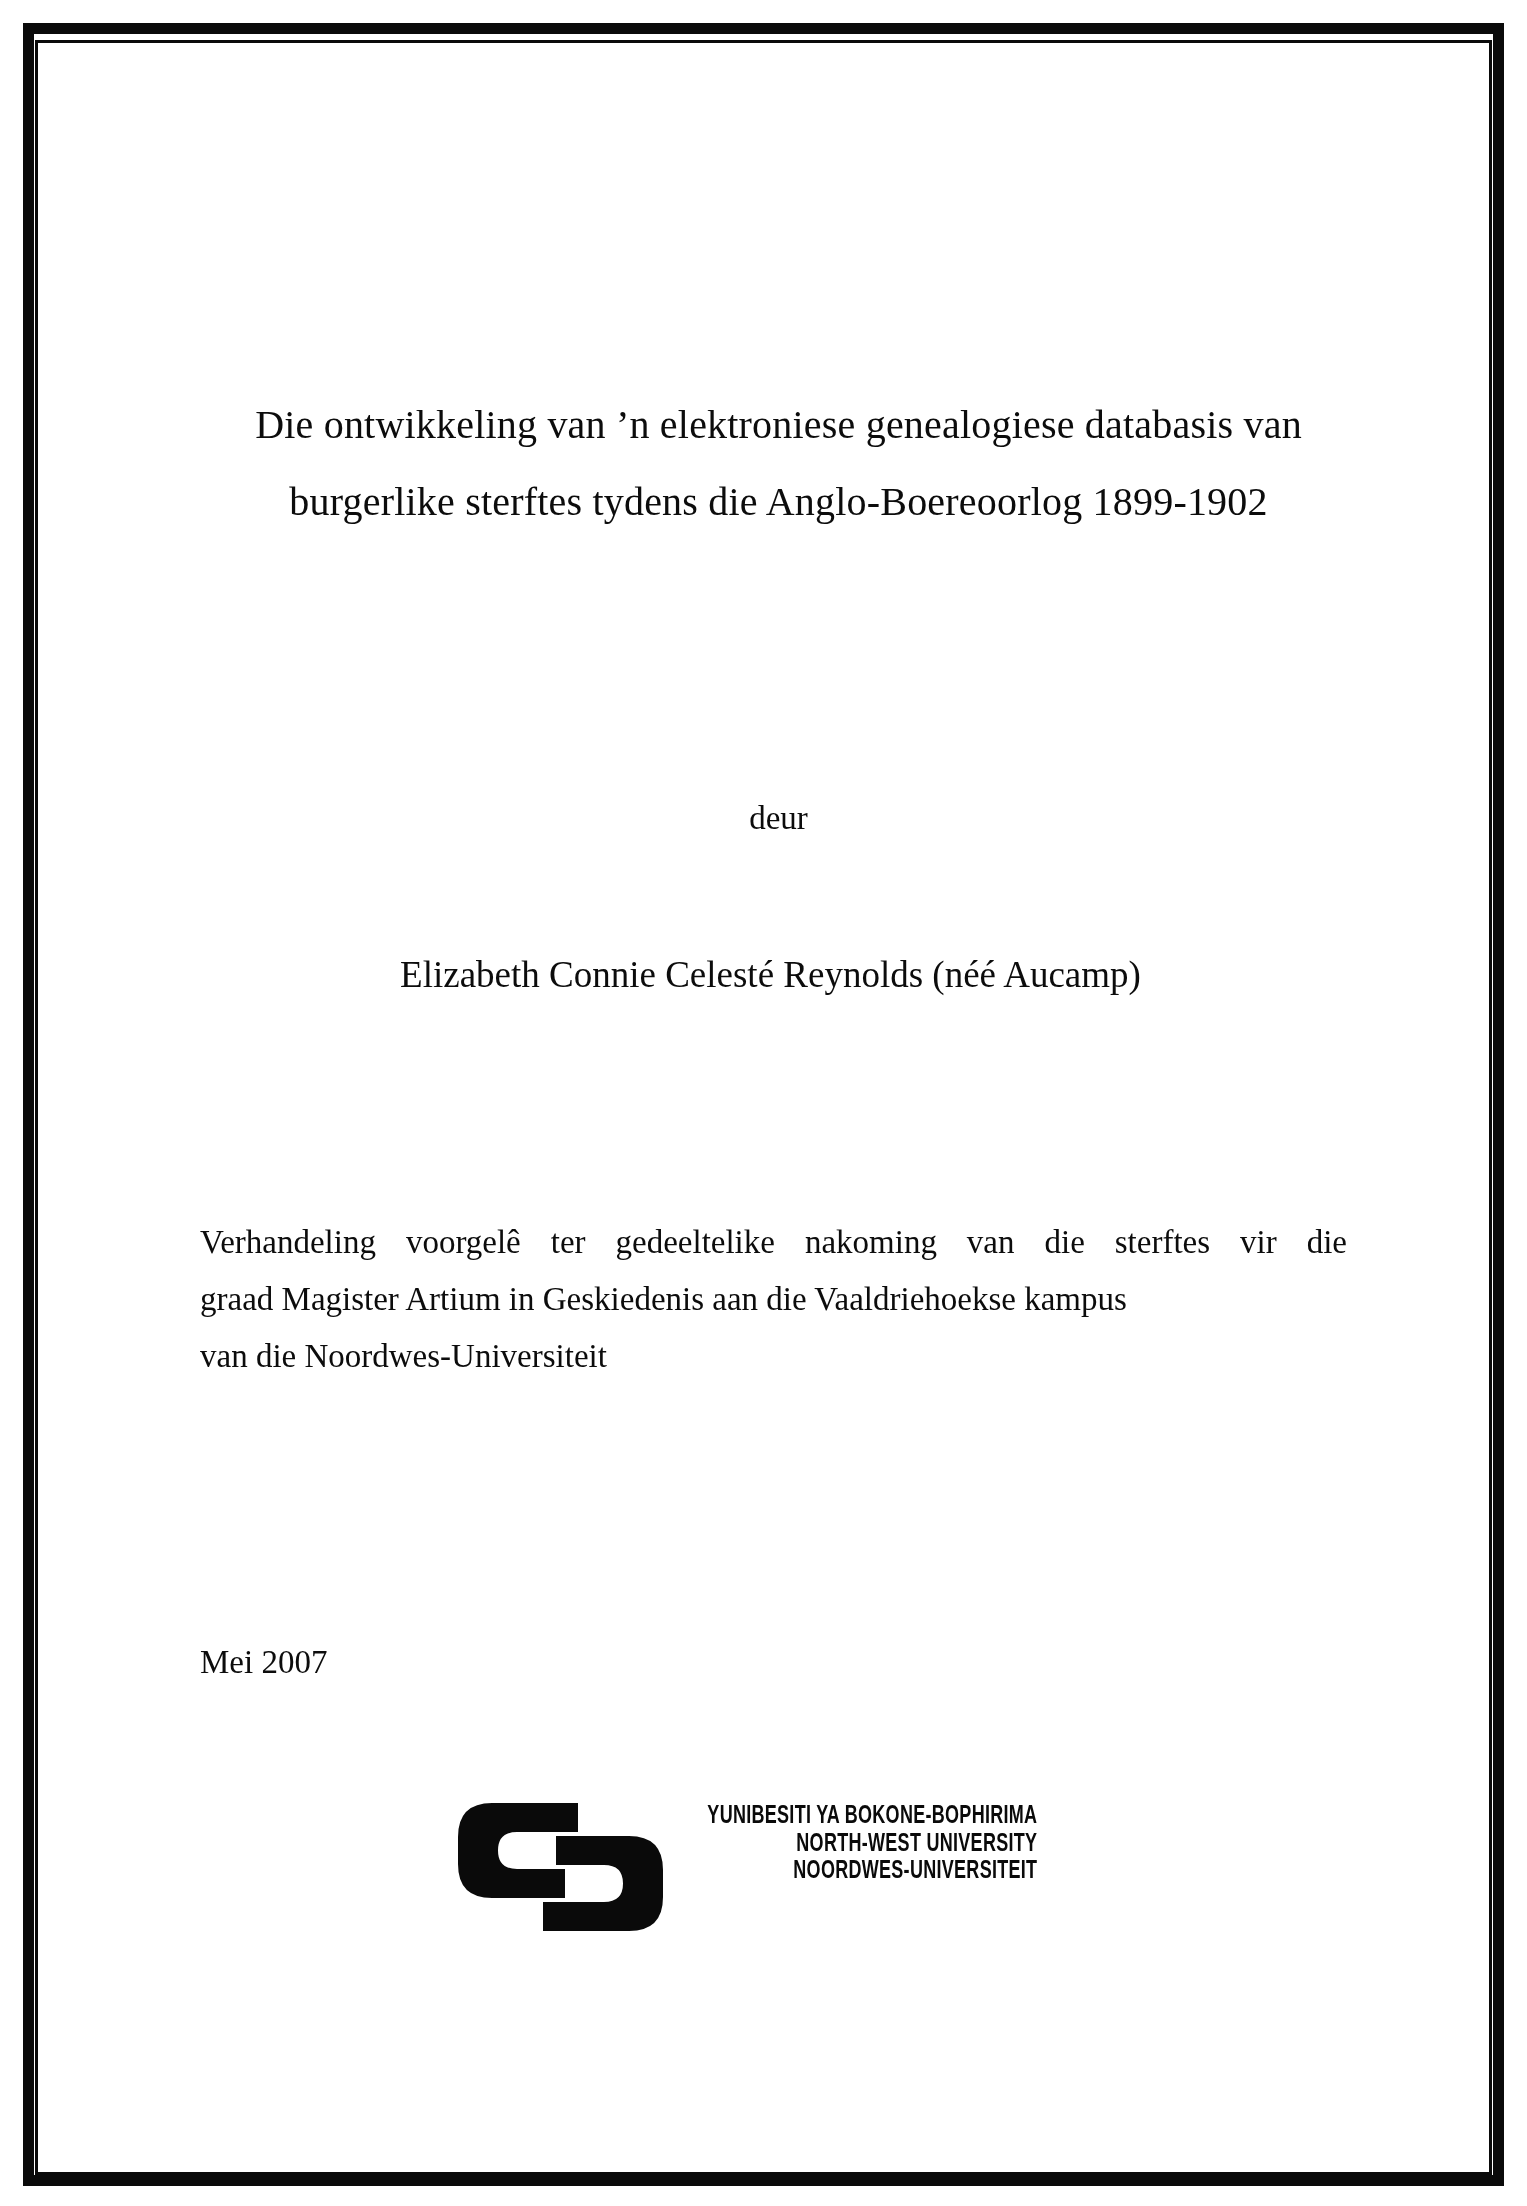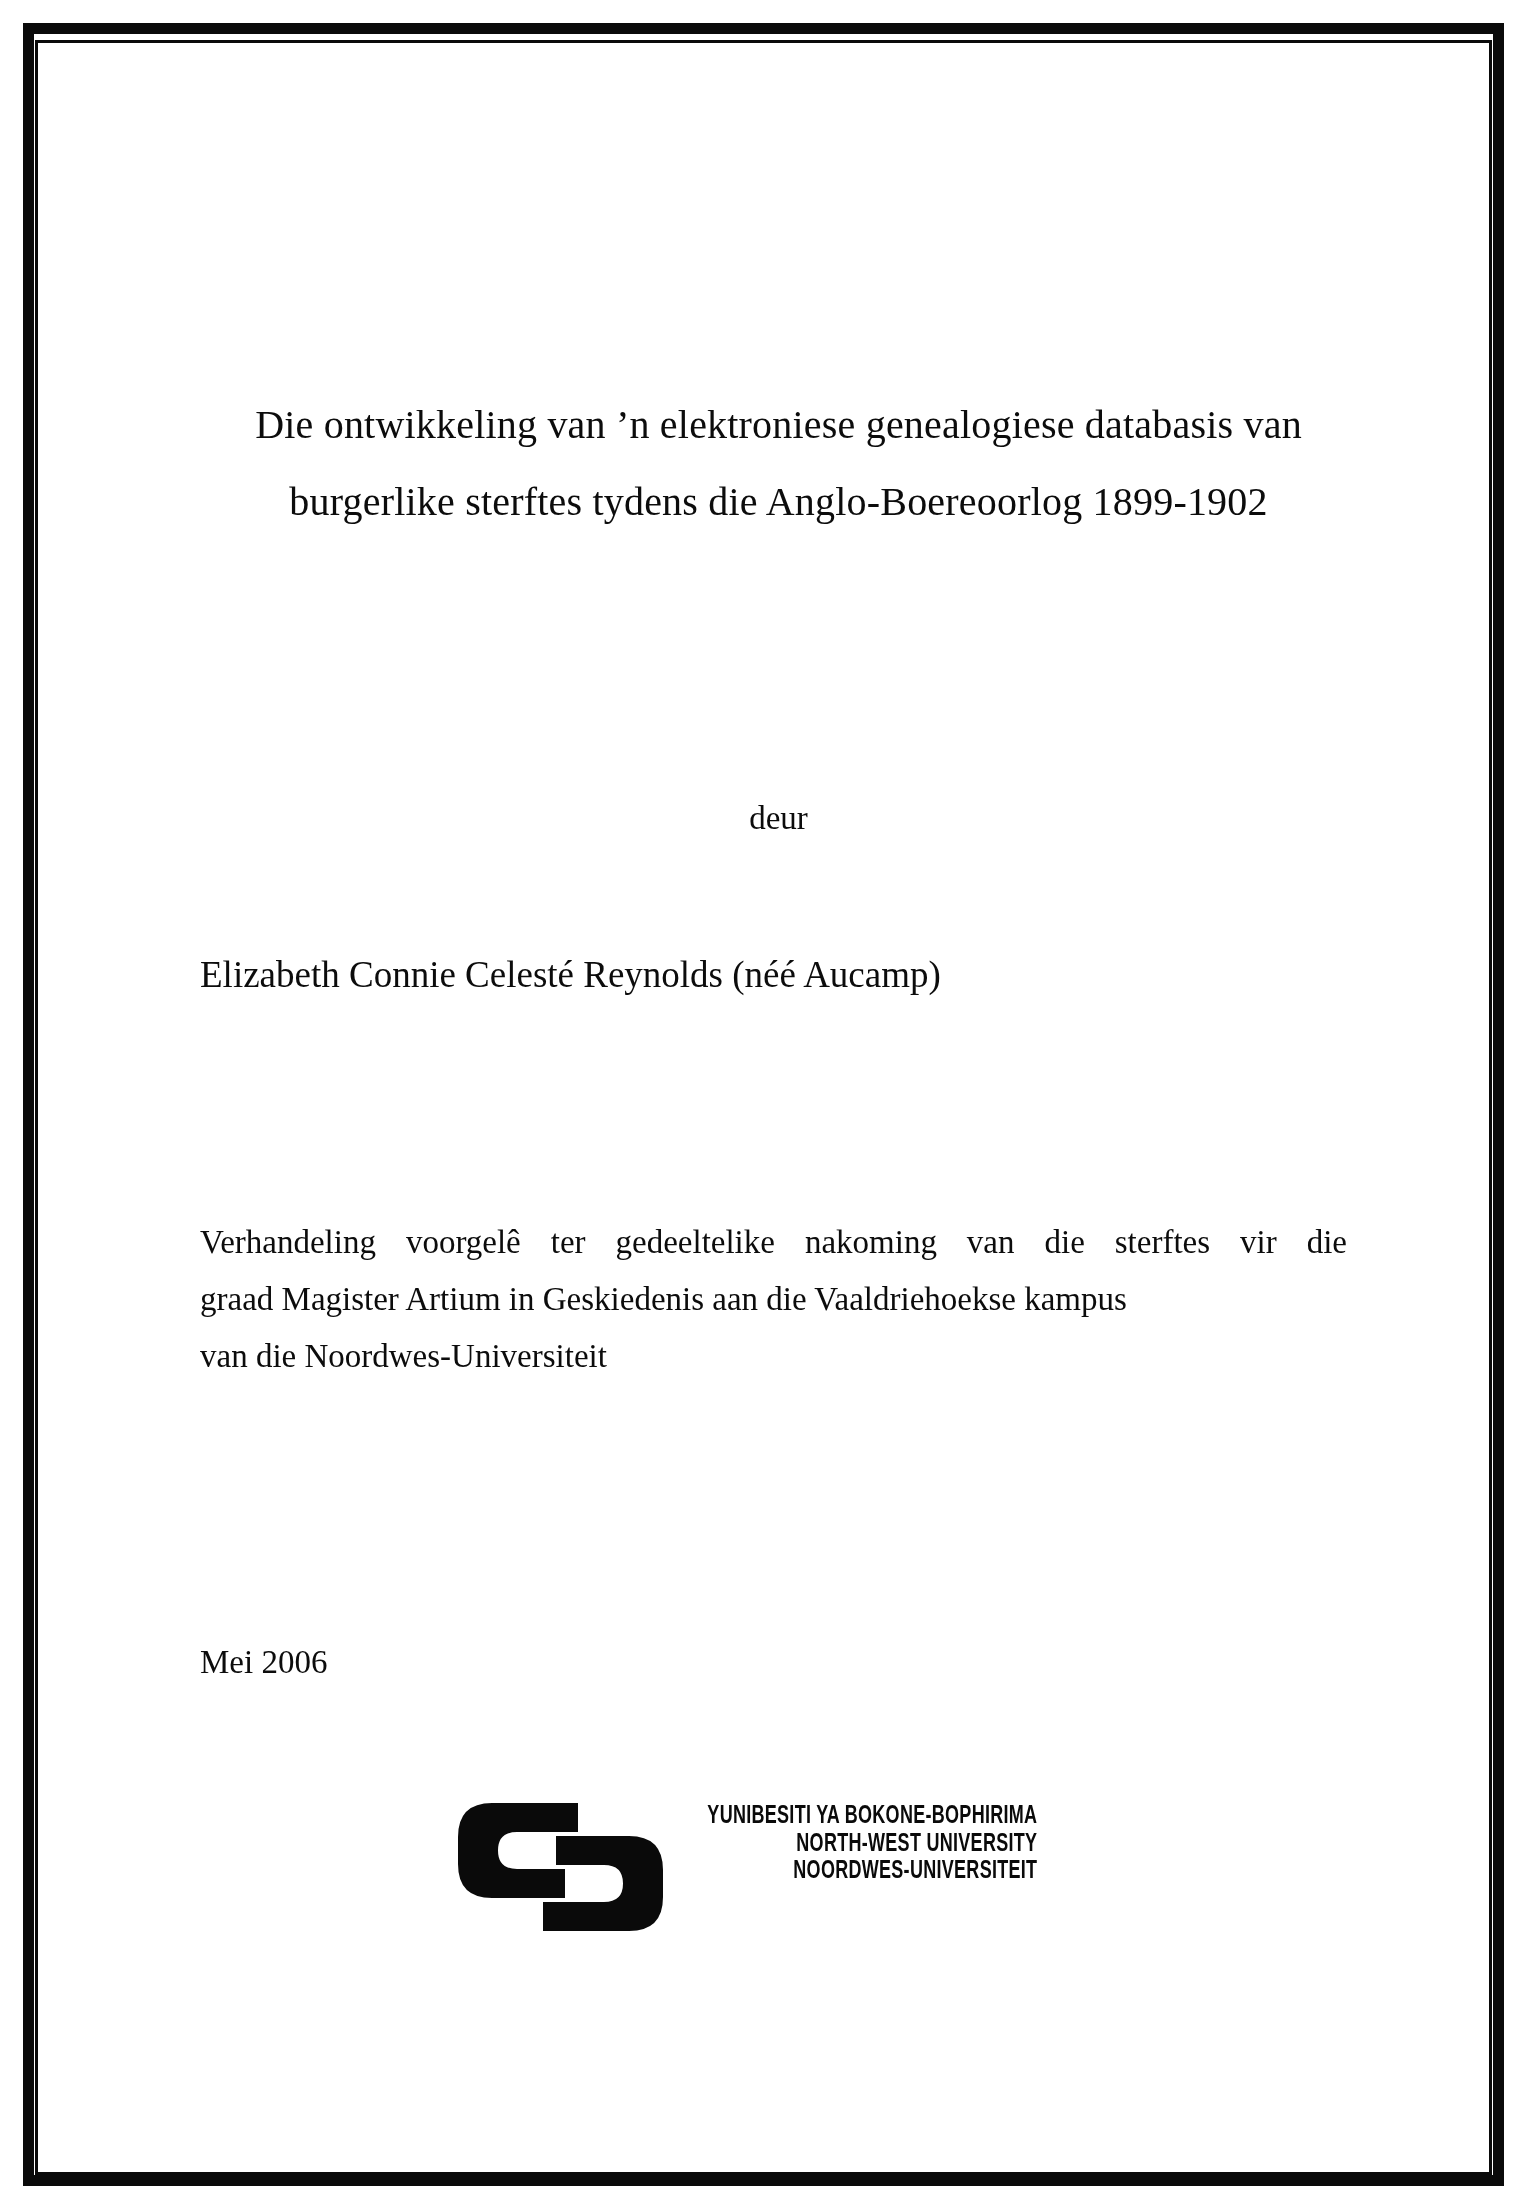--- a/index.html
+++ b/index.html
@@ -41,23 +41,23 @@
   .byline {
     position: absolute;
     left: 200px; top: 802px;
     width: 1157px;
     text-align: center;
     font-size: 33px;
     line-height: 1;
   }
   .author-line {
     position: absolute;
-    left: 200px; top: 956px;
+    left: 192px; top: 956px;
     width: 1157px;
-    text-align: left;
+    text-align: center;
     font-size: 37px;
     line-height: 1;
     white-space: nowrap;
   }
   .submission-block {
     position: absolute;
     left: 200px; top: 1214px;
     width: 1147px;
     font-size: 33px;
     line-height: 57px;
@@ -111,21 +111,21 @@
 
   <div class="author-line">Elizabeth Connie Celesté Reynolds (néé Aucamp)</div>
 
   <div class="submission-block">
     <div class="submission-line-justified">Verhandeling voorgelê ter gedeeltelike nakoming van die sterftes vir die</div>
     <div><span>graad </span><span class="italic-seg">Magister Artium</span><span> in Geskiedenis aan die Vaaldriehoekse kampus</span></div>
     <div>van die Noordwes-Universiteit</div>
   </div>
 
   <div class="supervisor-block">
-    <div>Mei 2006</div>
+    <div>Mei 2007</div>
   </div>
 
   <svg class="logo-mark" viewBox="0 0 205 128" aria-hidden="true">
     <path fill="#0a0a0a" d="M 120 0 L 34 0 Q 0 0 0 34 L 0 61 Q 0 95 34 95 L 107 95 L 107 66 L 59 66 Q 40 66 40 47.5 Q 40 29 59 29 L 120 29 Z"></path>
     <path fill="#0a0a0a" d="M 85 128 L 171 128 Q 205 128 205 94 L 205 67 Q 205 33 171 33 L 98 33 L 98 62 L 146 62 Q 165 62 165 80.5 Q 165 99 146 99 L 85 99 Z"></path>
   </svg>
 
   <div class="logo-text">
     <div>YUNIBESITI YA BOKONE-BOPHIRIMA</div>
     <div>NORTH-WEST UNIVERSITY</div>

